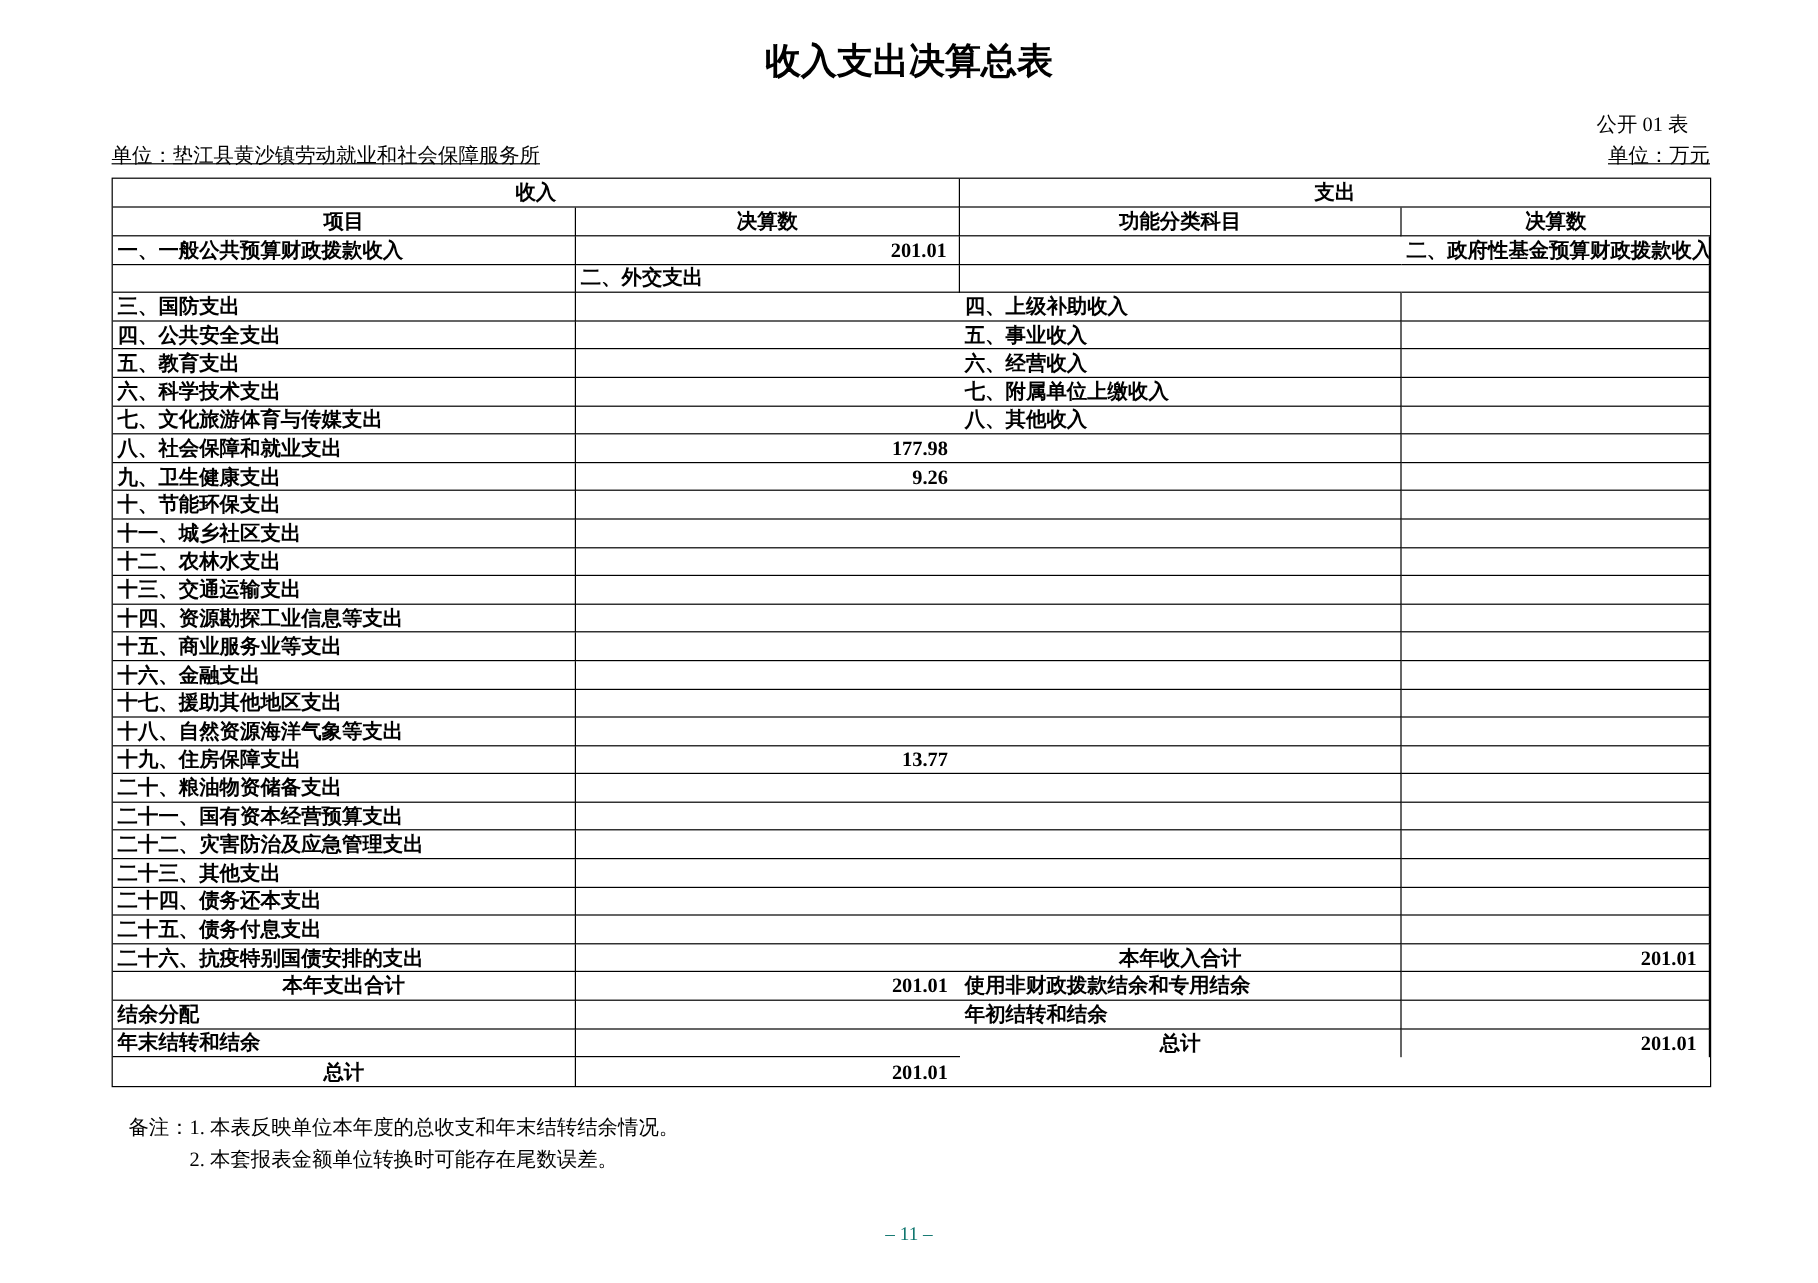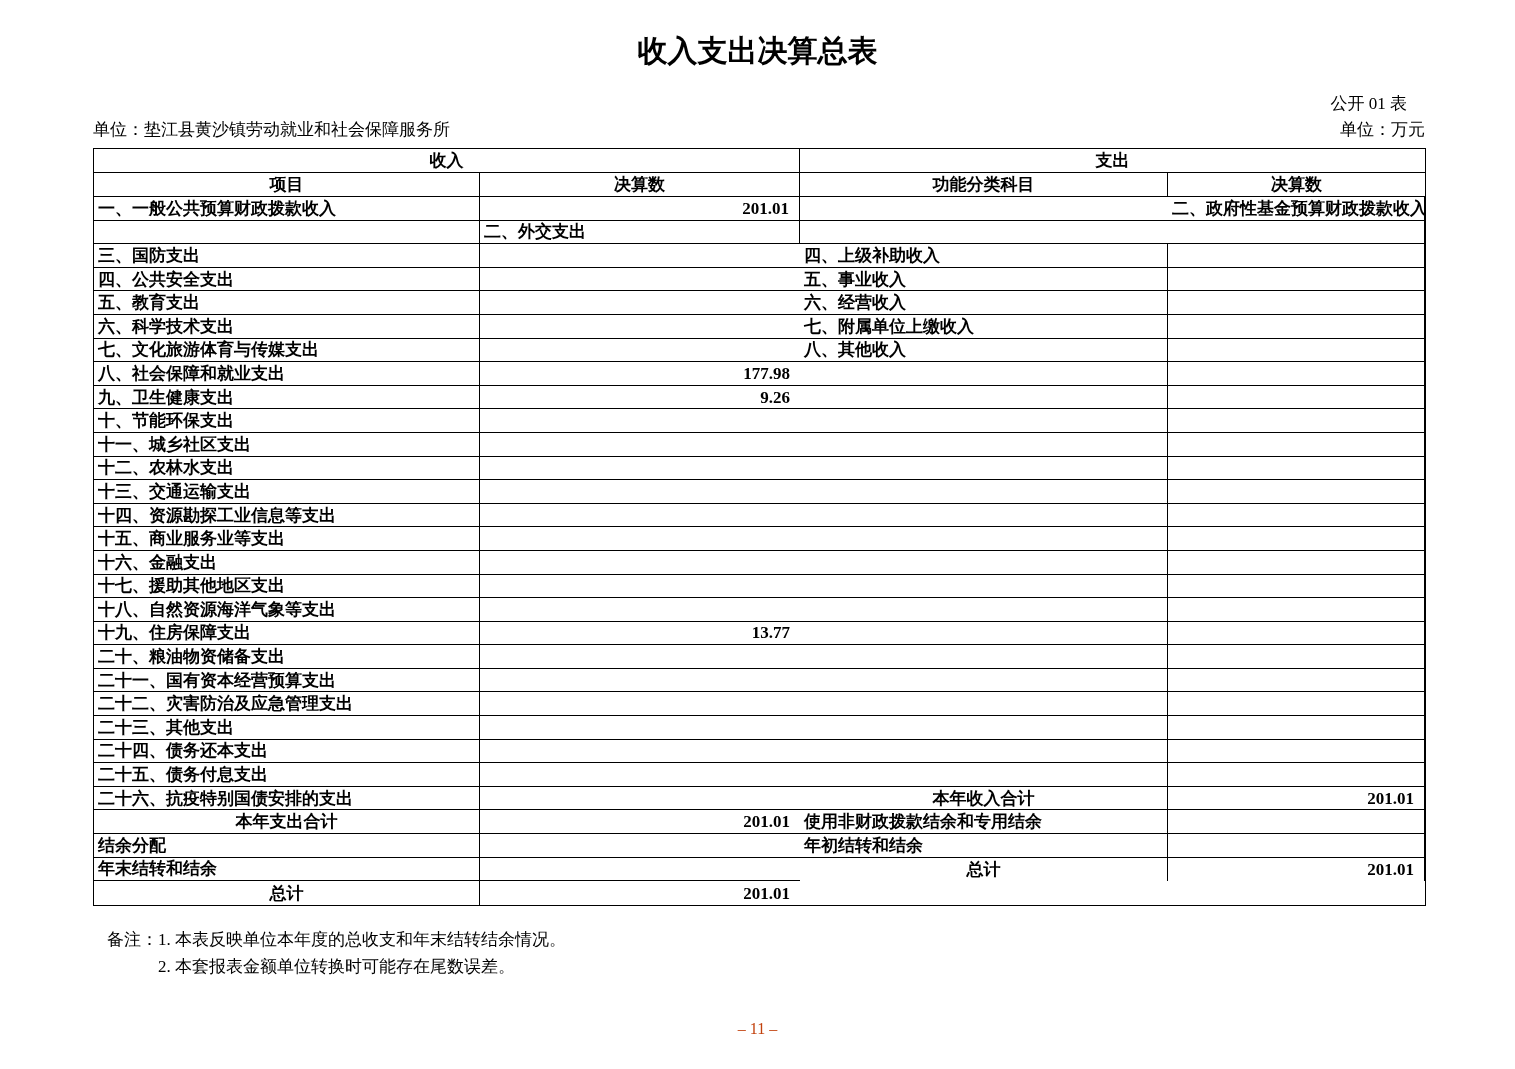--- a/index.html
+++ b/index.html
@@ -18,20 +18,21 @@
     font-size:30px; font-weight:bold;
   }
   .table-code {
     position:absolute; top:92px; right:108px;
     font-size:17px;
   }
   .meta-row {
     position:absolute; top:118px; left:93px; right:90px;
     display:flex; justify-content:space-between;
     font-size:17px;
+    text-decoration:underline;
   }
   .grid {
     position:absolute; left:93px; top:148px;
     display:grid;
     grid-template-columns:386px 320px 368px 257px;
     grid-template-rows:24px 24px repeat(30, 23.6px);
     border:1px solid #000;
     background:#fff;
   }
   .c {
@@ -48,21 +49,21 @@
   .value { justify-content:flex-end; padding-right:10px; font-weight:bold; }
   .noR { border-right:none; }
   .noB { border-bottom:none; }
   .notes {
     position:absolute; left:93px; top:926px;
     font-size:17px; line-height:27px;margin-left:14px;
   }
   .notes .line2 { margin-left:51px; }
   .page-number {
     position:absolute; top:1020px; left:0; width:100%;
-    text-align:center; font-size:16px; color:#c2410c;
+    text-align:center; font-size:16px; color:#0f766e;
   }
 </style>
 </head>
 <body>
 
 <div class="page">
 
   <div class="title">收入支出决算总表</div>
 
   <div class="table-code">公开 01 表</div>

